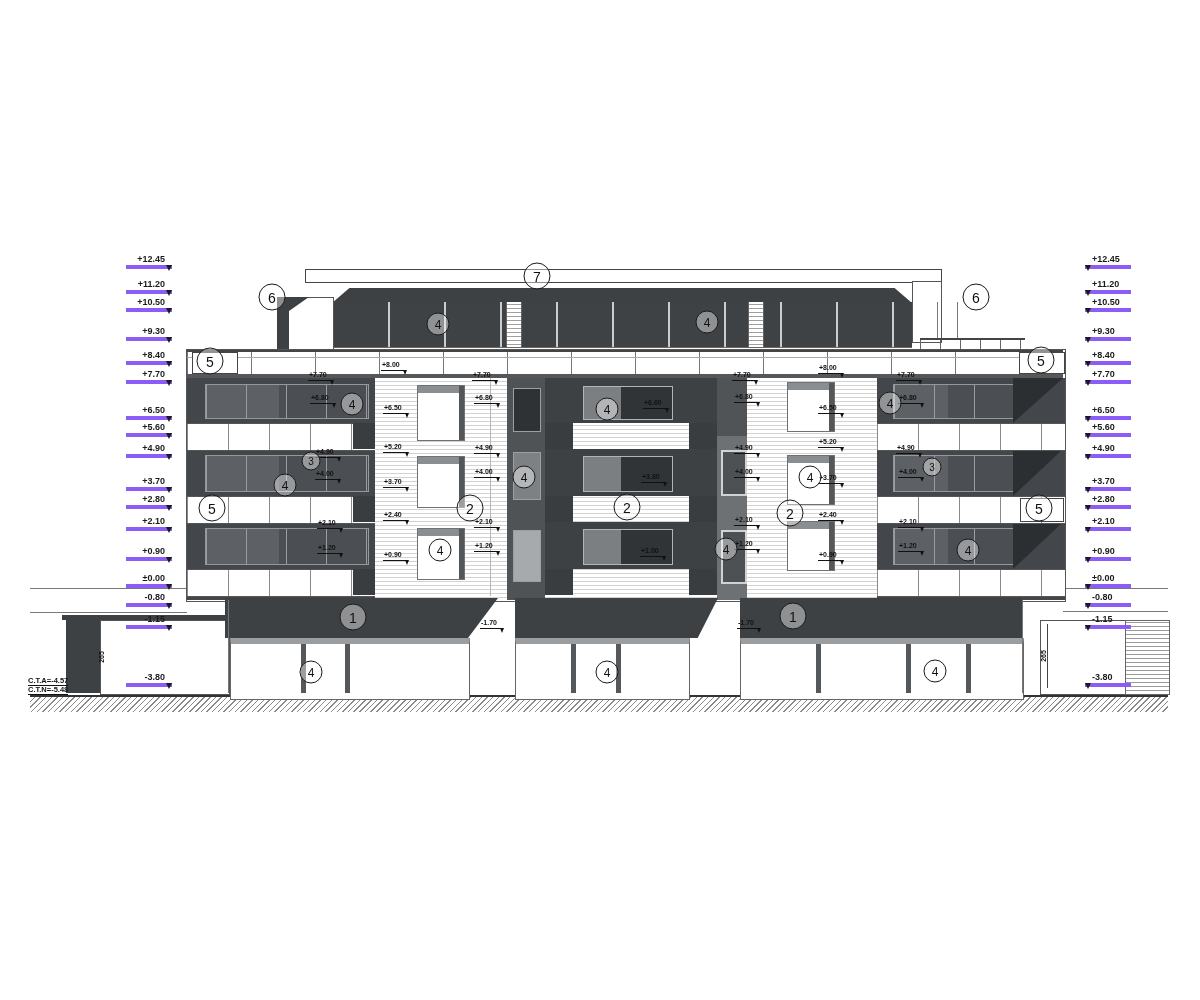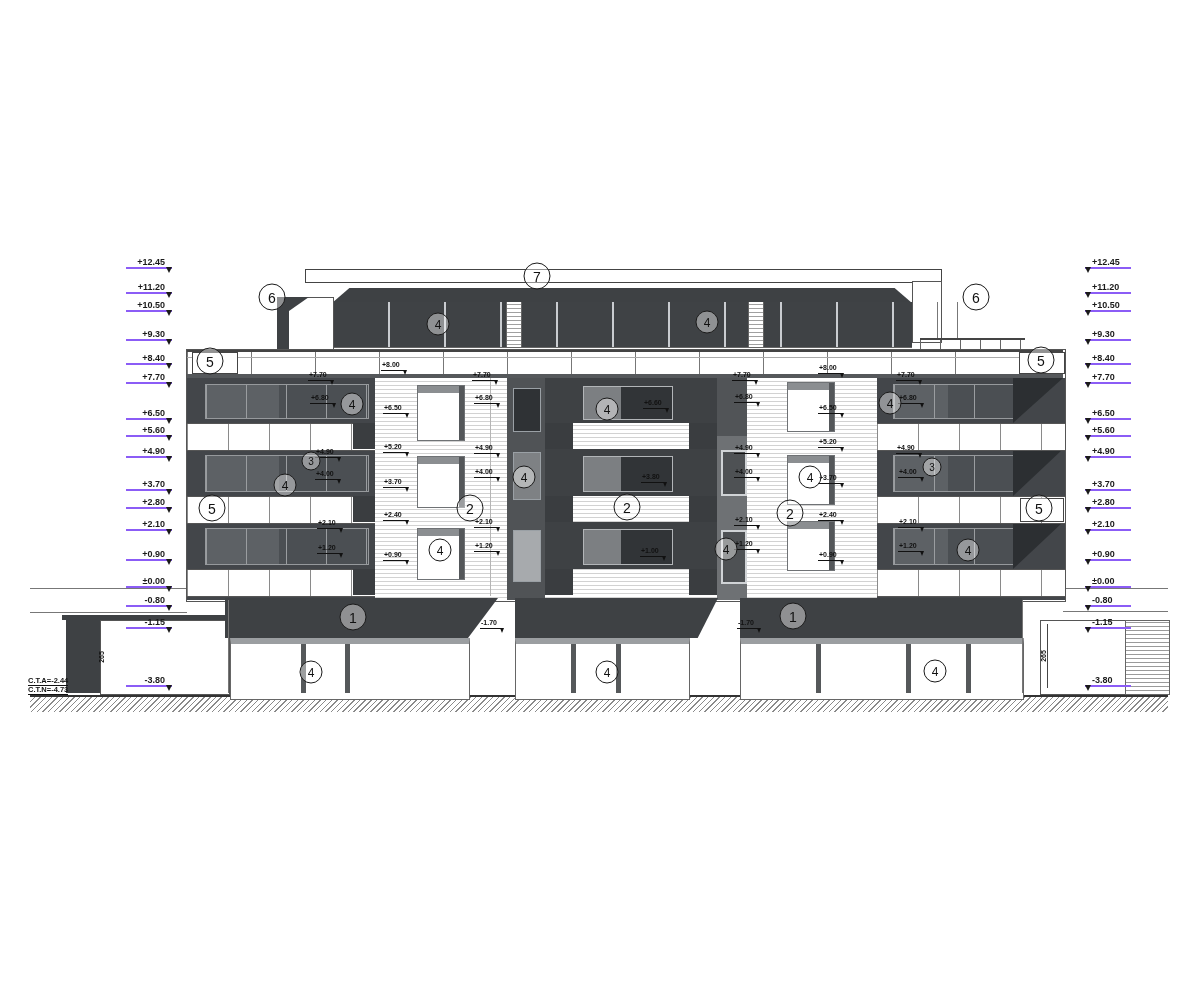--- a/index.html
+++ b/index.html
@@ -1,23 +1,23 @@
 <!DOCTYPE html>
 <html><head>
 <meta charset="utf-8">
 <style>
   html,body{margin:0;padding:0;background:#fff;}
   #stage{position:relative;width:1200px;height:1000px;background:#fff;overflow:hidden;
          font-family:"Liberation Sans",sans-serif;color:#1a1a1a;}
   .abs{position:absolute;}
   .rep{position:absolute;inset:0;pointer-events:none;}
   
-  .lvl{position:absolute;height:11px;display:flex;align-items:center;
+  .lvl{position:absolute;height:11px;display:flex;align-items:flex-start;
        font:bold 9px "Liberation Sans",sans-serif;color:#1a1a1a;
-       border-bottom:2px solid #8b5cf6;transform:translateY(-100%);width:46px;}
+       border-bottom:4px solid #8b5cf6;transform:translateY(-100%);width:46px;}
   .lvl .t{display:block;width:100%;padding:0 7px 0 0;text-align:right;}
   .lvl .tri{position:absolute;bottom:-6px;width:0;height:0;
        border-left:3px solid transparent;border-right:3px solid transparent;border-top:6px solid #1a1a1a;}
   .lvl.ll .tri{right:0;}
   .lvl.lr .t{padding:0 0 0 7px;text-align:left;}
   .lvl.lr .tri{left:0;}
   
   .flb{position:absolute;height:9px;font:bold 7px "Liberation Sans",sans-serif;color:#111;
        border-bottom:1px solid #111;transform:translateY(-100%);padding:0 6px 0 1px;}
   .flb .tri{position:absolute;right:-1px;bottom:-5px;width:0;height:0;
@@ -478,16 +478,16 @@
         <span>4</span>
       </div>
       <div class="co m" style="left: 607px; top: 672px;">
         <span>4</span>
       </div>
       <div class="co m" style="left: 935px; top: 671px;">
         <span>4</span>
       </div>
     </div>
 
-  <div class="note" style="left:28px;top:676px;">C.T.A=-2.44</div>
-  <div class="note" style="left:28px;top:685px;">C.T.N=-4.73</div>
+  <div class="note" style="left:28px;top:676px;">C.T.A=-4.57</div>
+  <div class="note" style="left:28px;top:685px;">C.T.N=-5.48</div>
 
 </div>
 
 </body></html>

